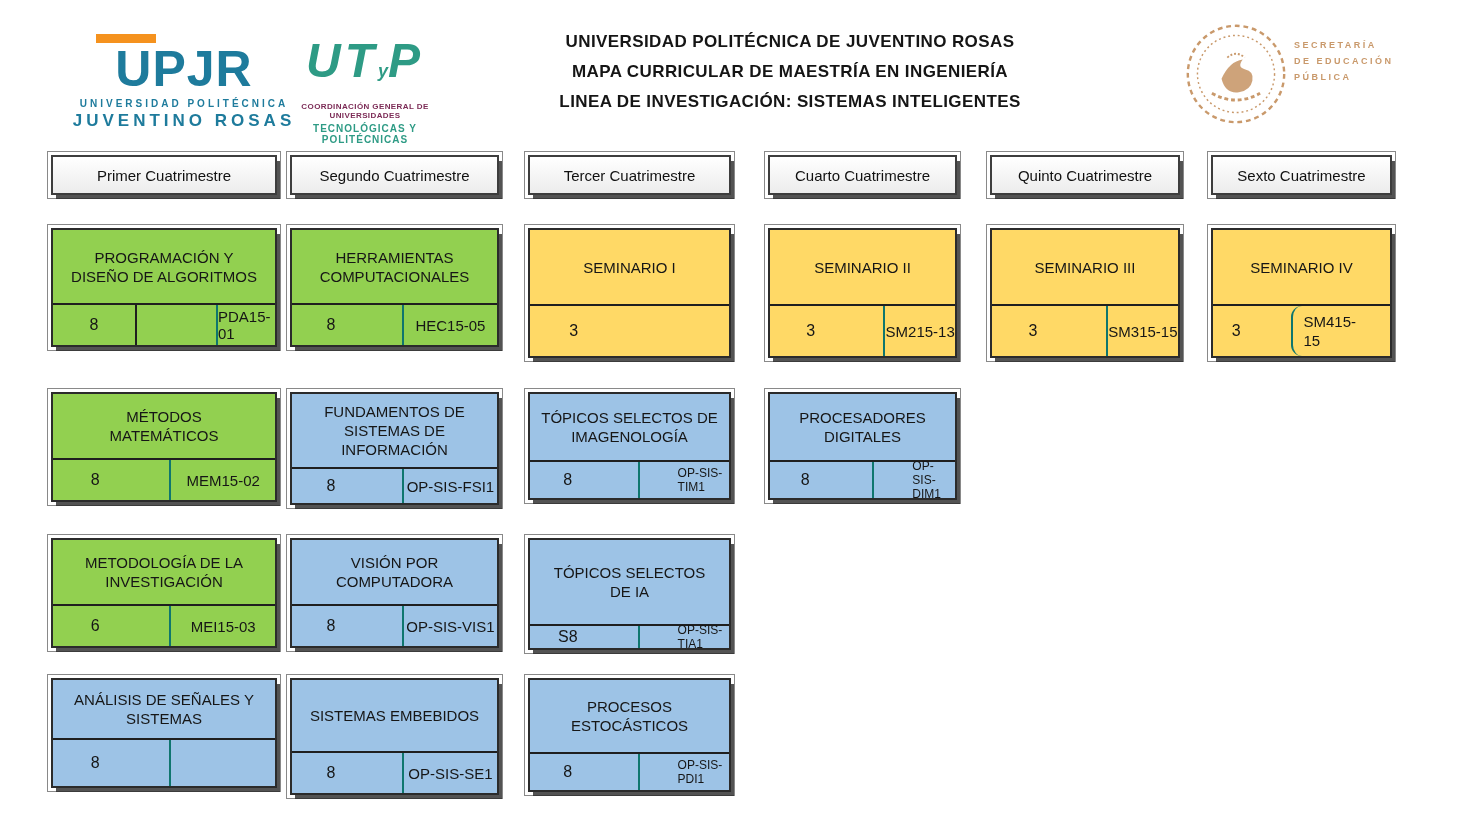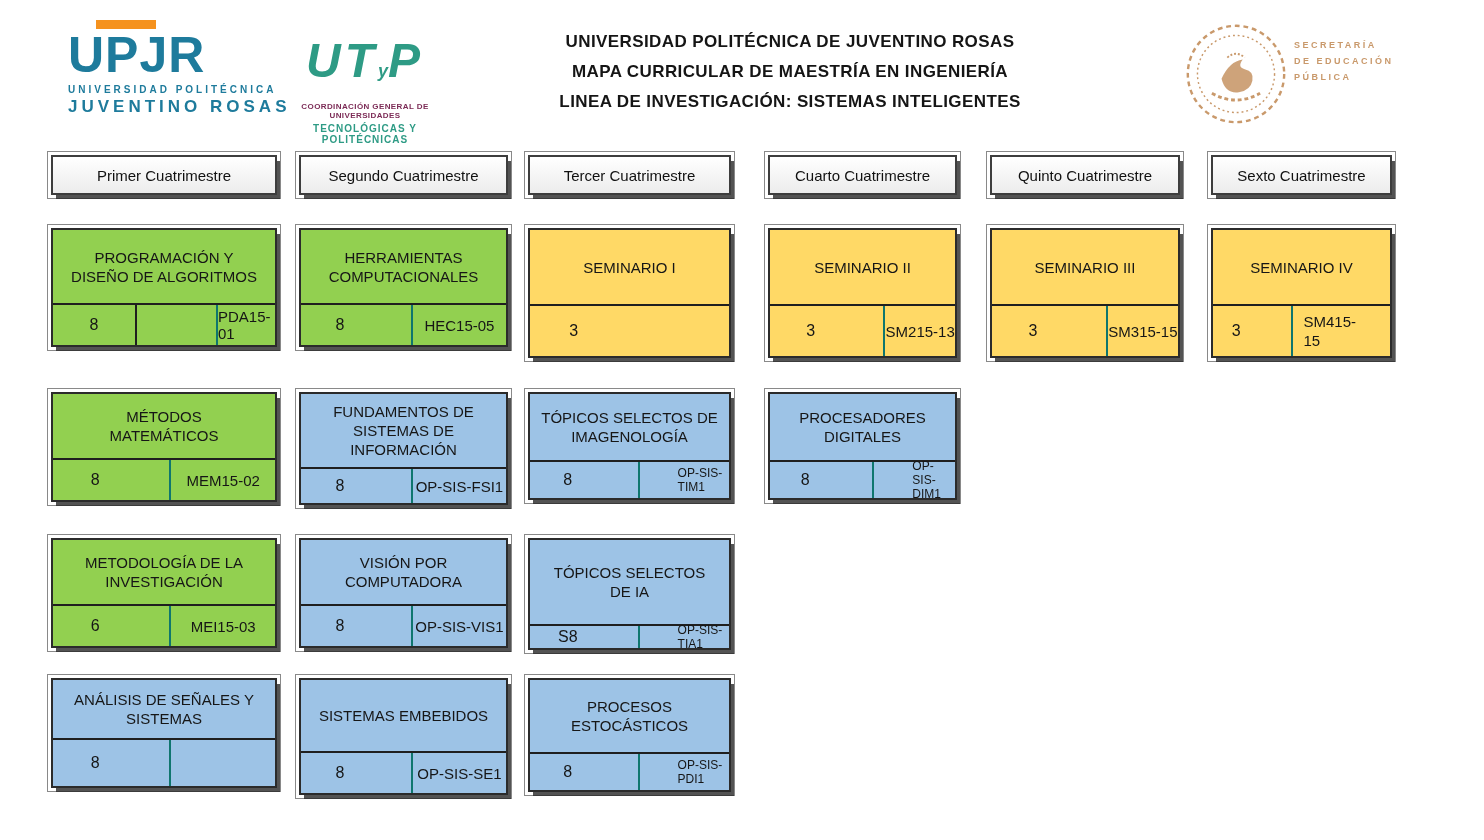--- a/index.html
+++ b/index.html
@@ -10,21 +10,21 @@
   }
 
   
   .banner-title { position:absolute; left:500px; top:32px; width:580px; text-align:center; }
   .banner-title .tline {
     font-size:17px; font-weight:bold; letter-spacing:0.4px; color:#151515;
     line-height:20px; margin-bottom:10px;
     text-shadow:1px 1px 0 rgba(255,255,255,0.85);
   }
 
-  .upjr { position:absolute; left:68px; top:20px; width:232px; }
+  .upjr { position:absolute; left:68px; top:34px; width:232px; text-align:center; }
   .upjr-bar { width:60px; height:9px; background:var(--upjr-orange,#F5921E); margin:0 auto 1px 28px; }
   .upjr-acronym { font-size:50px; line-height:50px; font-weight:800; letter-spacing:1px; color:var(--upjr-teal,#1E7B9C); }
   .upjr-line1 { font-size:10px; font-weight:bold; letter-spacing:3px; color:var(--upjr-teal,#1E7B9C); margin-top:4px; }
   .upjr-line2 { font-size:17px; font-weight:bold; letter-spacing:4px; color:var(--upjr-teal,#1E7B9C); margin-top:2px; }
 
   .utp { position:absolute; left:276px; top:36px; width:178px; text-align:center; }
   .utp-acronym { font-style:italic; font-weight:800; color:var(--utp-green,#2E9B85); font-size:48px; line-height:50px; letter-spacing:4px; }
   .utp-acronym .utp-y { font-size:18px; font-weight:700; letter-spacing:0; }
   .utp-line1 { font-size:8px; font-weight:bold; letter-spacing:0.4px; color:var(--utp-magenta,#7C2B56); margin-top:6px; }
   .utp-line2 { font-size:10px; font-weight:bold; letter-spacing:1px; color:var(--utp-green,#2E9B85); margin-top:3px; }
@@ -70,21 +70,21 @@
   .f38 .cfoot { height:38px; }
   .f36 .cfoot { height:36px; }
 
   .cell { display:flex; align-items:center; justify-content:center; font-size:15px; color:#161616; }
   .cell.credits { width:38%; font-size:16px; }
   .card.yellow .cell.credits { width:44%; }
   .cell.mid { width:22%; border-left:2px solid #1f1f1f; }
   .cell.code { flex:1; border-left:2px solid #0f766e;margin-left:32px; }
   .three .cell.credits { width:37%; }
   .code-sm .cell.code { font-size:12px;padding-left:38px; }
-  .code-wrap .cell.code { text-align:left; justify-content:flex-start; padding-left:10px; padding-right:34px; line-height:19px; }
+  .code-wrap .cell.code { text-align:left; justify-content:flex-start; padding-left:10px; padding-right:34px; line-height:19px;border-radius:11px; }
 </style>
 </head>
 <body>
 
 <div class="upjr">
   <div class="upjr-bar"></div>
   <div class="upjr-acronym">UPJR</div>
   <div class="upjr-line1">UNIVERSIDAD POLITÉCNICA</div>
   <div class="upjr-line2">JUVENTINO ROSAS</div>
 </div>
@@ -147,21 +147,21 @@
 
   <div class="card blue box" style="top:678px;height:110px">
     <div class="ctitle">ANÁLISIS DE SEÑALES Y SISTEMAS</div>
     <div class="cfoot" style="height:48px">
       <div class="cell credits">8</div>
       <div class="cell code"></div>
     </div>
   </div>
 </div>
 
-<div class="col" style="left:299px;width:209px">
+<div class="col" style="left:290px;width:209px">
   <div class="qheader box">Segundo Cuatrimestre</div>
 
   <div class="card green box" style="top:228px;height:119px">
     <div class="ctitle">HERRAMIENTAS COMPUTACIONALES</div>
     <div class="cfoot">
       <div class="cell credits">8</div>
       <div class="cell code">HEC15-05</div>
     </div>
   </div>
 

